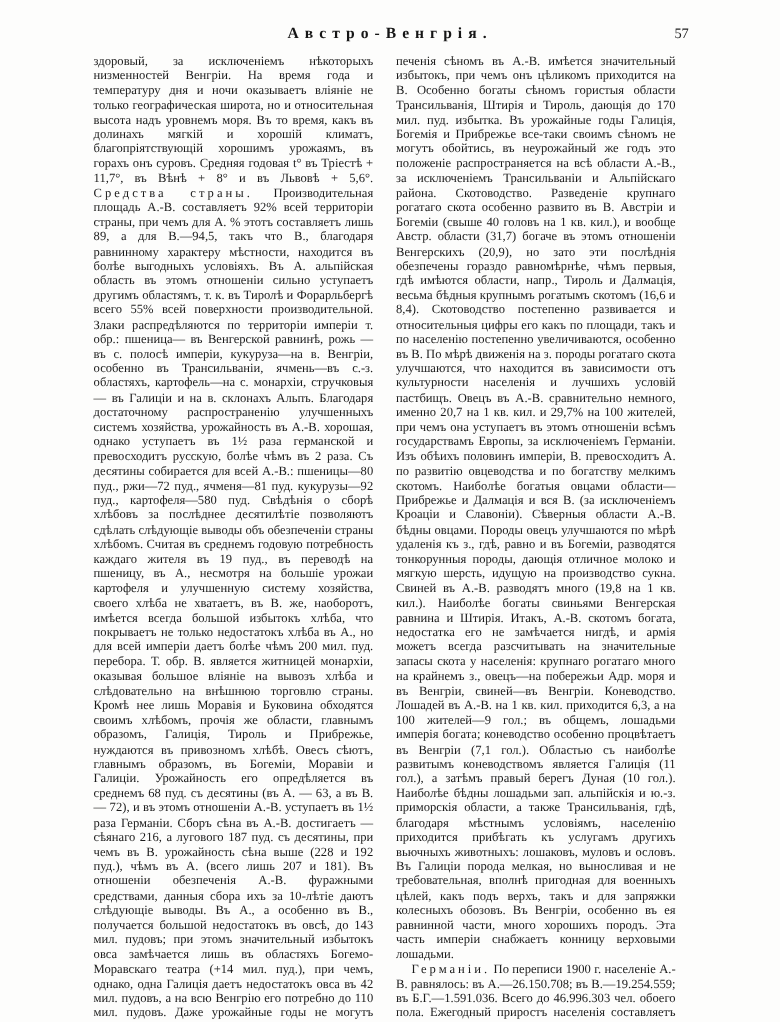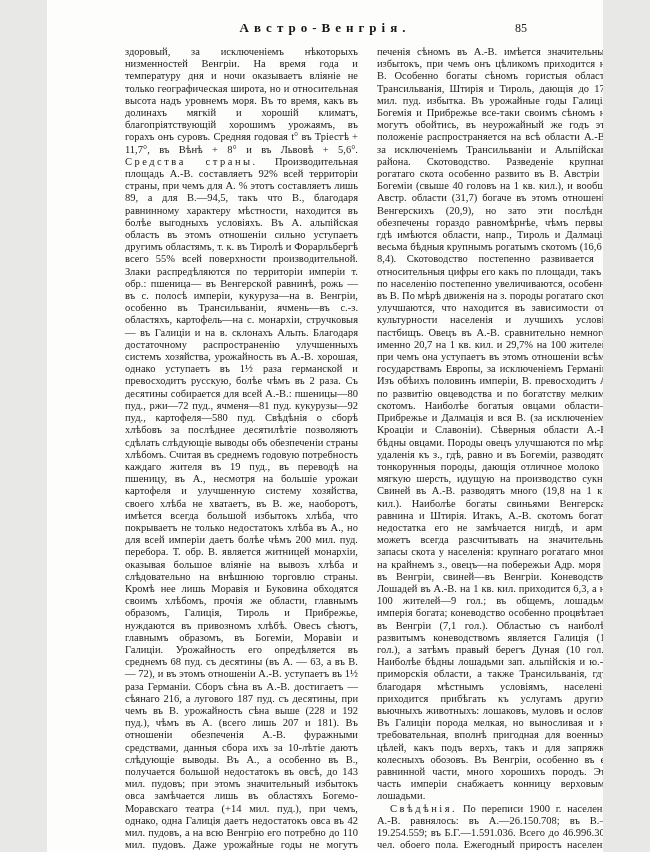--- a/index.html
+++ b/index.html
@@ -1,18 +1,18 @@
 <!DOCTYPE html>
 <html><head>
 <meta charset="utf-8">
 <style>
   html,body { margin:0; padding:0; background:#e8e8e6; }
   .page {
     position:relative;
-    width:556px; height:852px;
+    width:650px; height:852px;
     margin:0 auto;
     background:#fdfdfc;
     color:#1b1b1b;
     font-family:"Liberation Serif", serif;
     overflow:hidden;
     box-sizing:border-box;
   }
   .running-title {
     position:absolute; top:20px; left:0; right:0;
     text-align:center;
@@ -43,23 +43,23 @@
   .col p.indent { text-indent:13px; }
   
   .col .it { }
   .col .sp { letter-spacing:2.5px; }
 </style>
 </head>
 <body>
 
 <div class="page">
   <div class="running-title">Австро-Венгрія.</div>
-  <div class="page-number">85</div>
+  <div class="page-number">57</div>
   <div class="columns">
     <div class="col">
         <p><span>здоровый, за исключеніемъ нѣкоторыхъ низменностей Венгріи. На время года и температуру дня и ночи оказываетъ вліяніе не только географическая широта, но и относительная высота надъ уровнемъ моря. Въ то время, какъ въ долинахъ мягкій и хорошій климатъ, благопріятствующій хорошимъ урожаямъ, въ горахъ онъ суровъ. Средняя годовая t° въ Тріестѣ + 11,7°, въ Вѣнѣ + 8° и въ Львовѣ + 5,6°. </span><span class="sp">Средства страны.</span><span> Производительная площадь А.-В. составляетъ 92% всей территоріи страны, при чемъ для А. % этотъ составляетъ лишь 89, а для В.—94,5, такъ что В., благодаря равнинному характеру мѣстности, находится въ болѣе выгодныхъ условіяхъ. Въ А. альпійская область въ этомъ отношеніи сильно уступаетъ другимъ областямъ, т. к. въ Тиролѣ и Форарльбергѣ всего 55% всей поверхности производительной. Злаки распредѣляются по территоріи имперіи т. обр.: </span><span class="it">пшеница</span><span>— въ Венгерской равнинѣ, </span><span class="it">рожь</span><span> — въ с. полосѣ имперіи, </span><span class="it">кукуруза</span><span>—на в. Венгріи, особенно въ Трансильваніи, </span><span class="it">ячмень</span><span>—въ с.-з. областяхъ, </span><span class="it">картофель</span><span>—на с. монархіи, </span><span class="it">стручковыя</span><span> — въ Галиціи и на в. склонахъ Альпъ. Благодаря достаточному распространенію улучшенныхъ системъ хозяйства, урожайность въ А.-В. хорошая, однако уступаетъ въ 1½ раза германской и превосходитъ русскую, болѣе чѣмъ въ 2 раза. Съ десятины собирается для всей А.-В.: пшеницы—80 пуд., ржи—72 пуд., ячменя—81 пуд. кукурузы—92 пуд., картофеля—580 пуд. Свѣдѣнія о сборѣ хлѣбовъ за послѣднее десятилѣтіе позволяютъ сдѣлать слѣдующіе выводы объ обезпеченіи страны хлѣбомъ. Считая въ среднемъ годовую потребность каждаго жителя въ 19 пуд., въ переводѣ на пшеницу, въ А., несмотря на большіе урожаи картофеля и улучшенную систему хозяйства, своего хлѣба не хватаетъ, въ В. же, наоборотъ, имѣется всегда большой избытокъ хлѣба, что покрываетъ не только недостатокъ хлѣба въ А., но для всей имперіи даетъ болѣе чѣмъ 200 мил. пуд. перебора. Т. обр. В. является житницей монархіи, оказывая большое вліяніе на вывозъ хлѣба и слѣдовательно на внѣшнюю торговлю страны. Кромѣ нее лишь Моравія и Буковина обходятся своимъ хлѣбомъ, прочія же области, главнымъ образомъ, Галиція, Тироль и Прибрежье, нуждаются въ привозномъ хлѣбѣ. Овесъ сѣютъ, главнымъ образомъ, въ Богеміи, Моравіи и Галиціи. Урожайность его опредѣляется въ среднемъ 68 пуд. съ десятины (въ А. — 63, а въ В. — 72), и въ этомъ отношеніи А.-В. уступаетъ въ 1½ раза Германіи. Сборъ сѣна въ А.-В. достигаетъ — сѣянаго 216, а лугового 187 пуд. съ десятины, при чемъ въ В. урожайность сѣна выше (228 и 192 пуд.), чѣмъ въ А. (всего лишь 207 и 181). Въ отношеніи обезпеченія А.-В. фуражными средствами, данныя сбора ихъ за 10-лѣтіе даютъ слѣдующіе выводы. Въ А., а особенно въ В., получается большой недостатокъ въ овсѣ, до 143 мил. пудовъ; при этомъ значительный избытокъ овса замѣчается лишь въ областяхъ Богемо-Моравскаго театра (+14 мил. пуд.), при чемъ, однако, одна Галиція даетъ недостатокъ овса въ 42 мил. пудовъ, а на всю Венгрію его потребно до 110 мил. пудовъ. Даже урожайные годы не могутъ обезпечить въ отношеніи сбора овса монархію; В. же терпитъ недостатокъ въ 3-4 раза большій, чѣмъ А. Въ отношеніи обез-</span></p>
       </div>
     <div class="col">
         <p><span>печенія сѣномъ въ А.-В. имѣется значительный избытокъ, при чемъ онъ цѣликомъ приходится на В. Особенно богаты сѣномъ гористыя области Трансильванія, Штирія и Тироль, дающія до 170 мил. пуд. избытка. Въ урожайные годы Галиція, Богемія и Прибрежье все-таки своимъ сѣномъ не могутъ обойтись, въ неурожайный же годъ это положеніе распространяется на всѣ области А.-В., за исключеніемъ Трансильваніи и Альпійскаго района. </span><span class="it">Скотоводство.</span><span> Разведеніе </span><span class="it">крупнаго рогатаго скота</span><span> особенно развито въ В. Австріи и Богеміи (свыше 40 головъ на 1 кв. кил.), и вообще Австр. области (31,7) богаче въ этомъ отношеніи Венгерскихъ (20,9), но зато эти послѣднія обезпечены гораздо равномѣрнѣе, чѣмъ первыя, гдѣ имѣются области, напр., Тироль и Далмація, весьма бѣдныя крупнымъ рогатымъ скотомъ (16,6 и 8,4). Скотоводство постепенно развивается и относительныя цифры его какъ по площади, такъ и по населенію постепенно увеличиваются, особенно въ В. По мѣрѣ движенія на з. породы рогатаго скота улучшаются, что находится въ зависимости отъ культурности населенія и лучшихъ условій пастбищъ. Овецъ въ А.-В. сравнительно немного, именно 20,7 на 1 кв. кил. и 29,7% на 100 жителей, при чемъ она уступаетъ въ этомъ отношеніи всѣмъ государствамъ Европы, за исключеніемъ Германіи. Изъ обѣихъ половинъ имперіи, В. превосходитъ А. по развитію овцеводства и по богатству мелкимъ скотомъ. Наиболѣе богатыя овцами области—Прибрежье и Далмація и вся В. (за исключеніемъ Кроаціи и Славоніи). Сѣверныя области А.-В. бѣдны овцами. Породы овецъ улучшаются по мѣрѣ удаленія къ з., гдѣ, равно и въ Богеміи, разводятся тонкорунныя породы, дающія отличное молоко и мягкую шерсть, идущую на производство сукна. Свиней въ А.-В. разводятъ много (19,8 на 1 кв. кил.). Наиболѣе богаты свиньями Венгерская равнина и Штирія. Итакъ, А.-В. скотомъ богата, недостатка его не замѣчается нигдѣ, и армія можетъ всегда разсчитывать на значительные запасы скота у населенія: крупнаго рогатаго много на крайнемъ з., овецъ—на побережьи Адр. моря и въ Венгріи, свиней—въ Венгріи. </span><span class="it">Коневодство.</span><span> Лошадей въ А.-В. на 1 кв. кил. приходится 6,3, а на 100 жителей—9 гол.; въ общемъ, лошадьми имперія богата; коневодство особенно процвѣтаетъ въ Венгріи (7,1 гол.). Областью съ наиболѣе развитымъ коневодствомъ является Галиція (11 гол.), а затѣмъ правый берегъ Дуная (10 гол.). Наиболѣе бѣдны лошадьми зап. альпійскія и ю.-з. приморскія области, а также Трансильванія, гдѣ, благодаря мѣстнымъ условіямъ, населенію приходится прибѣгать къ услугамъ другихъ вьючныхъ животныхъ: лошаковъ, муловъ и ословъ. Въ Галиціи порода мелкая, но выносливая и не требовательная, вполнѣ пригодная для военныхъ цѣлей, какъ подъ верхъ, такъ и для запряжки колесныхъ обозовъ. Въ Венгріи, особенно въ ея равнинной части, много хорошихъ породъ. Эта часть имперіи снабжаетъ конницу верховыми лошадьми.</span></p>
-        <p class="indent"><span class="sp">Свѣдѣнія.</span><span> По переписи 1900 г. населеніе А.-В. равнялось: въ А.—26.150.708; въ В.—19.254.559; въ Б.Г.—1.591.036. Всего до 46.996.303 чел. обоего пола. Ежегодный приростъ населенія составляетъ для А.-В. 1,15%. Исходя изъ этихъ расчетовъ, въ 1910 г. населеніе имперіи</span></p>
+        <p class="indent"><span class="sp">Германіи.</span><span> По переписи 1900 г. населеніе А.-В. равнялось: въ А.—26.150.708; въ В.—19.254.559; въ Б.Г.—1.591.036. Всего до 46.996.303 чел. обоего пола. Ежегодный приростъ населенія составляетъ для А.-В. 1,15%. Исходя изъ этихъ расчетовъ, въ 1910 г. населеніе имперіи</span></p>
       </div>
   </div>
 </div>
 
 </body></html>

